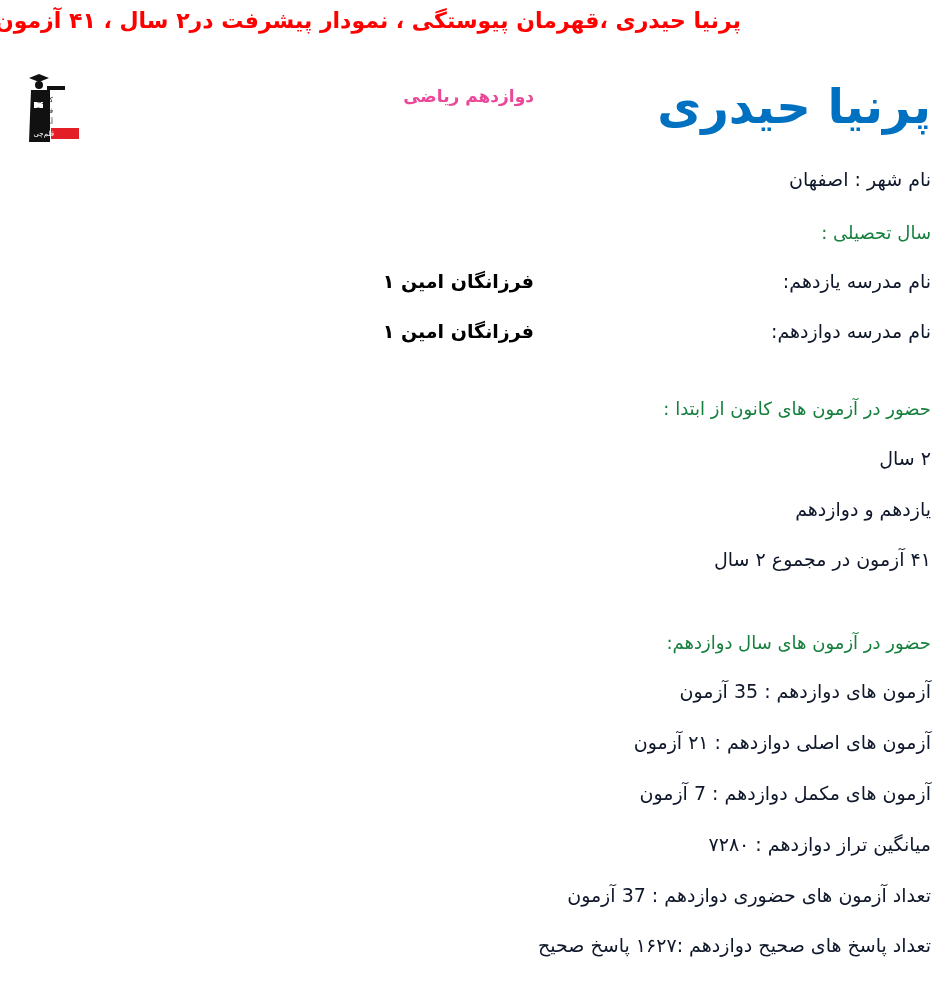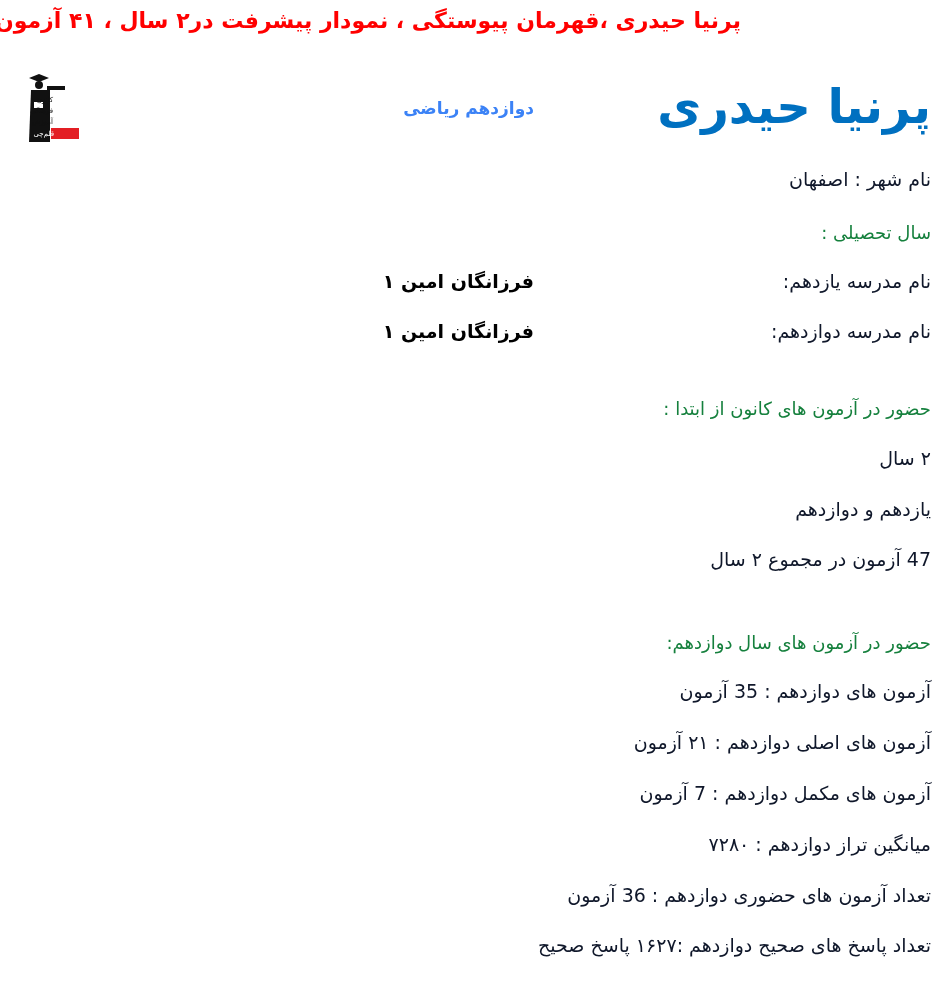--- a/index.html
+++ b/index.html
@@ -1,21 +1,21 @@
 <!DOCTYPE html>
 <html><head>
   <meta charset="utf-8">
   <style>
     * { margin: 0; padding: 0; box-sizing: border-box; }
     html, body { width: 939px; height: 984px; background: #ffffff; overflow: hidden; }
     body { position: relative; font-family: "DejaVu Sans", sans-serif; direction: rtl; }
     .abs { position: absolute; white-space: nowrap; }
     .title { top: 8px; right: 198px; color: #ff0000; font-weight: bold; font-size: 22px; }
     .name { top: 78px; right: 8px; color: #0070c0; font-weight: bold; font-size: 48px; }
-    .grade { top: 98px; right: 405px; color: #3b82f6; font-weight: bold; font-size: 17px; }
+    .grade { top: 86px; right: 405px; color: #ec4899; font-weight: bold; font-size: 17px; }
     .logo { position: absolute; left: 25px; top: 70px; width: 56px; height: 74px; }
     .line { right: 8px; color: #0f172a; font-weight: normal; font-size: 19px; }
     .red { right: 8px; color: #15803d; font-size: 18px; }
     .val { right: 405px; color: #000; font-weight: bold; font-size: 19px; margin-left: 15px; }
   </style>
 </head>
 <body>
 
 <div class="abs title">پرنیا حیدری ،قهرمان پیوستگی ، نمودار پیشرفت در۲ سال ، ۴۱ آزمون</div>
 
@@ -41,21 +41,21 @@
 <div class="abs line" style="top:168px">نام شهر : اصفهان</div>
 <div class="abs red" style="top:222px">سال تحصیلی :</div>
 <div class="abs line" style="top:270px">نام مدرسه یازدهم:</div>
 <div class="abs val" style="top:270px">فرزانگان امین ۱</div>
 <div class="abs line" style="top:320px">نام مدرسه دوازدهم:</div>
 <div class="abs val" style="top:320px">فرزانگان امین ۱</div>
 
 <div class="abs red" style="top:398px">حضور در آزمون های کانون از ابتدا :</div>
 <div class="abs line" style="top:447px">۲ سال</div>
 <div class="abs line" style="top:498px">یازدهم و دوازدهم</div>
-<div class="abs line" style="top:548px">47 آزمون در مجموع ۲ سال</div>
+<div class="abs line" style="top:548px">۴۱ آزمون در مجموع ۲ سال</div>
 
 <div class="abs red" style="top:632px">حضور در آزمون های سال دوازدهم:</div>
 <div class="abs line" style="top:680px">آزمون های دوازدهم : 35 آزمون</div>
 <div class="abs line" style="top:731px">آزمون های اصلی دوازدهم : ۲۱ آزمون</div>
 <div class="abs line" style="top:782px">آزمون های مکمل دوازدهم : 7 آزمون</div>
 <div class="abs line" style="top:833px">میانگین تراز دوازدهم : ۷۲۸۰</div>
-<div class="abs line" style="top:884px">تعداد آزمون های حضوری دوازدهم : 36 آزمون</div>
+<div class="abs line" style="top:884px">تعداد آزمون های حضوری دوازدهم : 37 آزمون</div>
 <div class="abs line" style="top:934px">تعداد پاسخ های صحیح دوازدهم :۱۶۲۷ پاسخ صحیح</div>
 
 </body></html>

